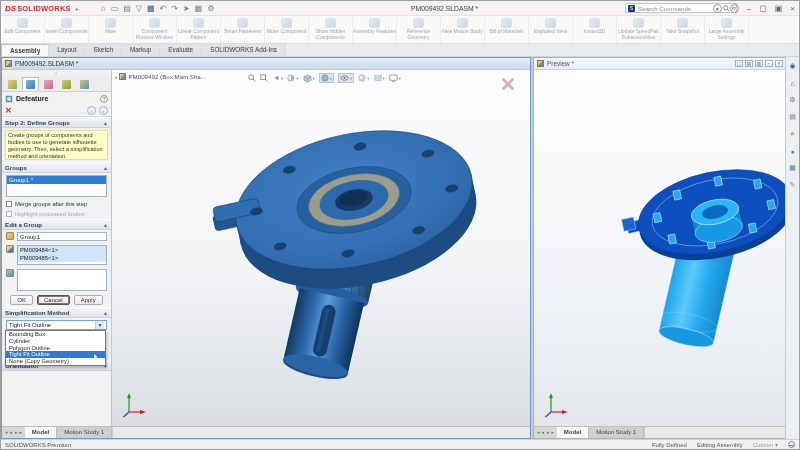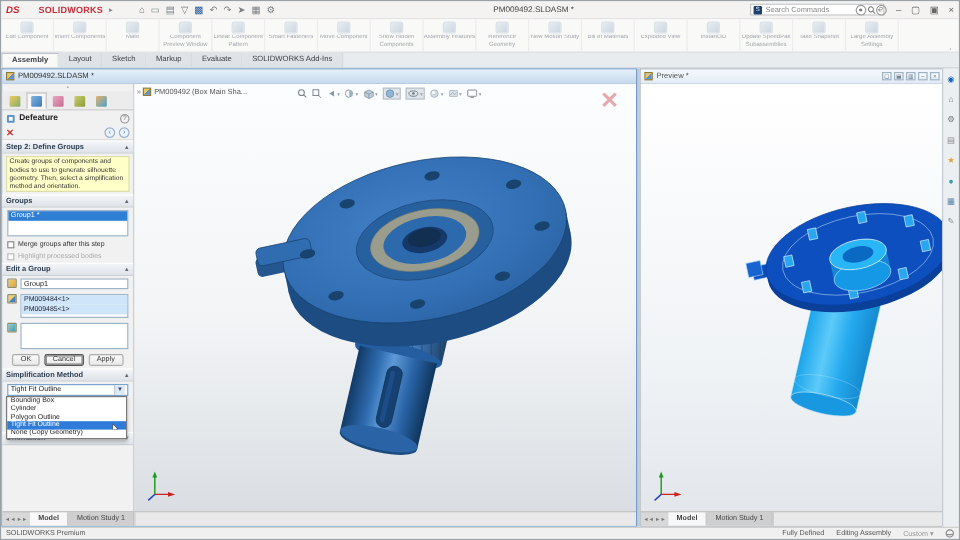--- a/index.html
+++ b/index.html
@@ -3,21 +3,21 @@
 <meta charset="utf-8">
 <style>
   * { margin:0; padding:0; box-sizing:border-box; }
   html,body { width:800px; height:450px; }
   body { font-family:"Liberation Sans", sans-serif; color:#333; }
   #app { position:relative; width:800px; height:450px; background:#eceef0; overflow:hidden; border:1px solid #9aa0a6; }
 
   
   .titlebar { position:absolute; top:0; left:0; right:0; height:15px; background:#f4f3f2; display:flex; align-items:center; font-size:7px; border-bottom:1px solid #e3e3e3;}
   .logo { display:flex; align-items:center; margin-left:4px; }
-  .logo .ds { color:#d21e2d; font-weight:bold; font-style:italic; font-size:8px; margin-right:16px;text-align:center;}
+  .logo .ds { color:#d21e2d; font-weight:bold; font-style:italic; font-size:8px; margin-right:1px;text-align:center;}
   .logo .sw { color:#c8313c; font-weight:bold; font-size:7.5px; letter-spacing:.2px;}
   .logo .arr { color:#888; font-size:6px; margin-left:5px;}
   .qat { display:flex; align-items:center; gap:5px; margin-left:22px; color:#7c8085; font-size:8px;}
   .qat span { cursor:default; }
   .qat .print { color:#2a5c9c; }
   .doc-title { position:absolute; left:410px; font-size:6.8px; color:#444; }
   .search { position:absolute; left:624px; width:112px; height:10px; background:#fff; border:1px solid #c6c6c6; display:flex; align-items:center; font-size:6.2px; color:#8a8a8a; padding:0 2px; gap:3px;}
   .search .sq { width:7px; height:7px; background:#1d3f6e; color:#fff; font-size:5px; line-height:7px; text-align:center; border-radius:1px; }
   .search .mag { margin-left:auto; display:flex; align-items:center; gap:1px;}
   .winctl { position:absolute; right:4px; display:flex; align-items:center; gap:8px; color:#666; font-size:8px;}

